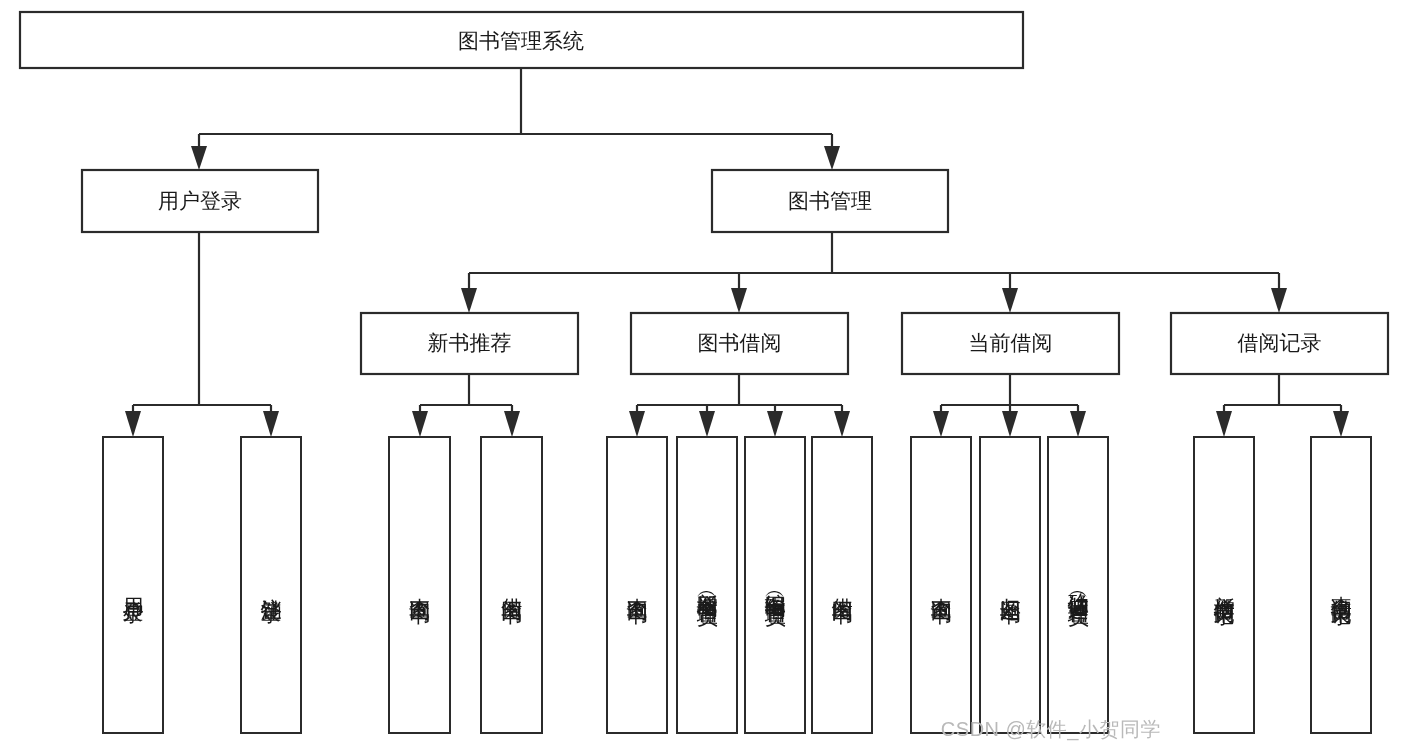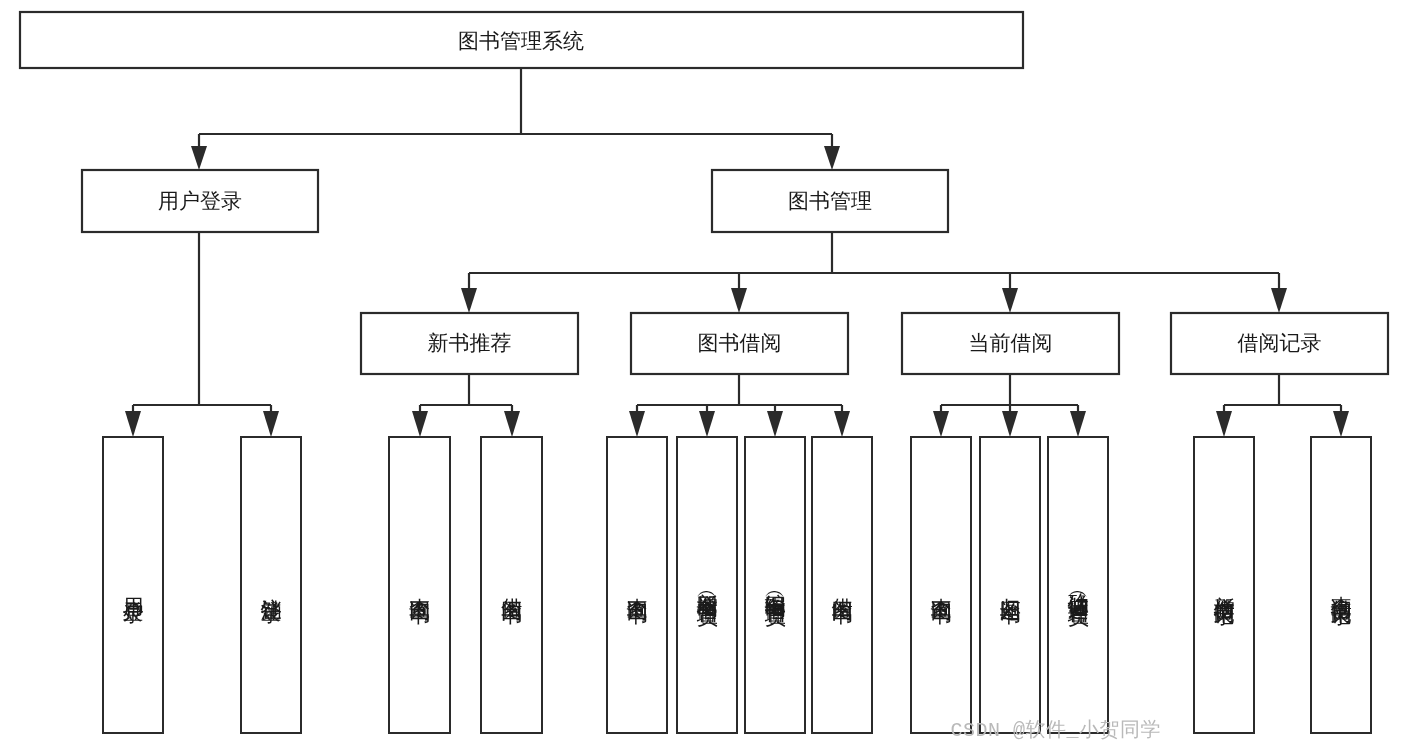--- a/index.html
+++ b/index.html
@@ -46,21 +46,21 @@
     font-family: "Liberation Sans", "DejaVu Sans", sans-serif;
     fill: #1a1a1a;
     font-size: 21px;
     text-anchor: middle;
     dominant-baseline: middle;
   }
   .watermark {
     position: absolute;
     right: 10px;
     bottom: 4px;
-    font-family: Liberation Mono, monospace;
+    font-family: Liberation Sans, sans-serif;
     font-size: 20px;
     color: #b9b9b9;
     letter-spacing: 0.5px;
     white-space: nowrap;
   }
   .leaf-fo-inner {
     width: 100%;
     height: 100%;
     display: flex;
     align-items: center;

